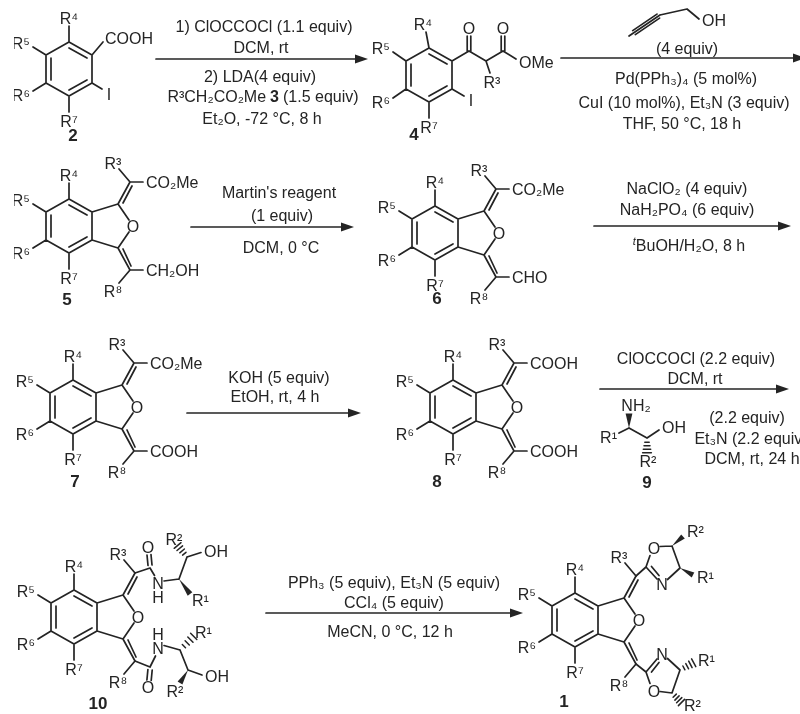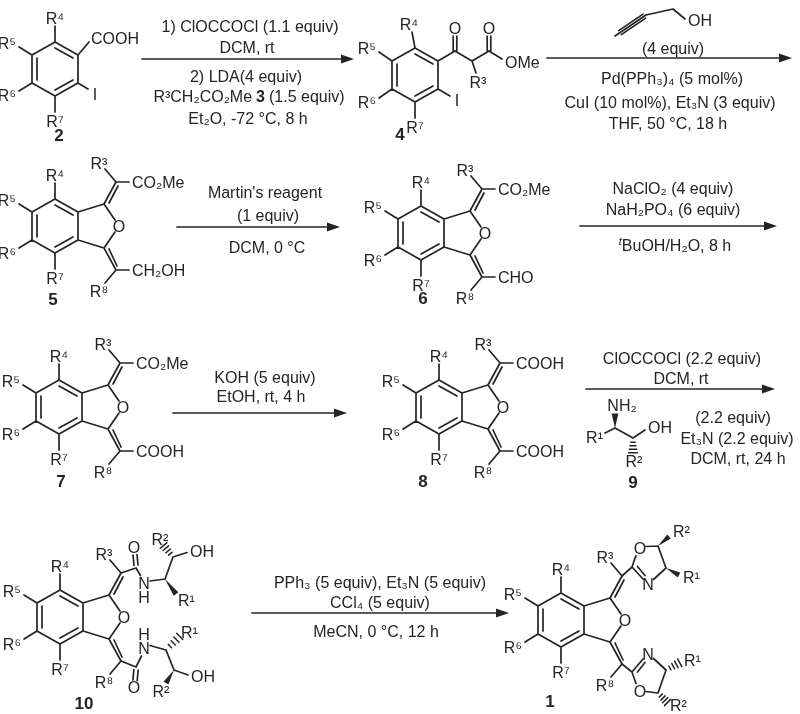--- a/index.html
+++ b/index.html
@@ -1,18 +1,19 @@
 <!DOCTYPE html>
 <html><head>
 <meta charset="utf-8">
 <style>
   html,body { margin:0; padding:0; background:#ffffff; }
   .canvas {
     position:relative; width:692px; height:714px; background:#ffffff;
     font-family:"Liberation Sans","DejaVu Sans",sans-serif;
+    padding-left:14px;
   }
   svg { display:block; }
   svg text {
     font-family:"Liberation Sans","DejaVu Sans",sans-serif;
     font-size:16px; fill:#242424; dominant-baseline:central;
   }
   .bond { fill:none; stroke:#242424; stroke-width:1.7; stroke-linecap:round; stroke-linejoin:round; }
   .thin { fill:none; stroke:#242424; stroke-width:1.5; stroke-linecap:round; }
   .wedge { fill:#242424; stroke:none; }
   .ahead { fill:#242424; stroke:none; }

